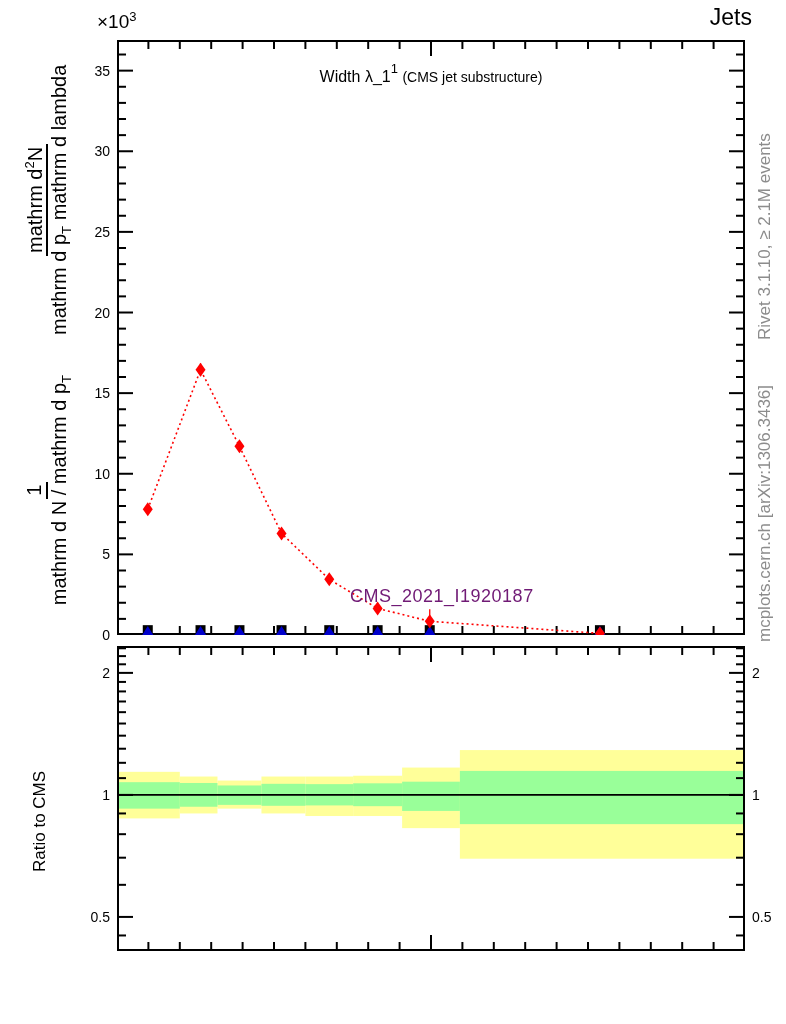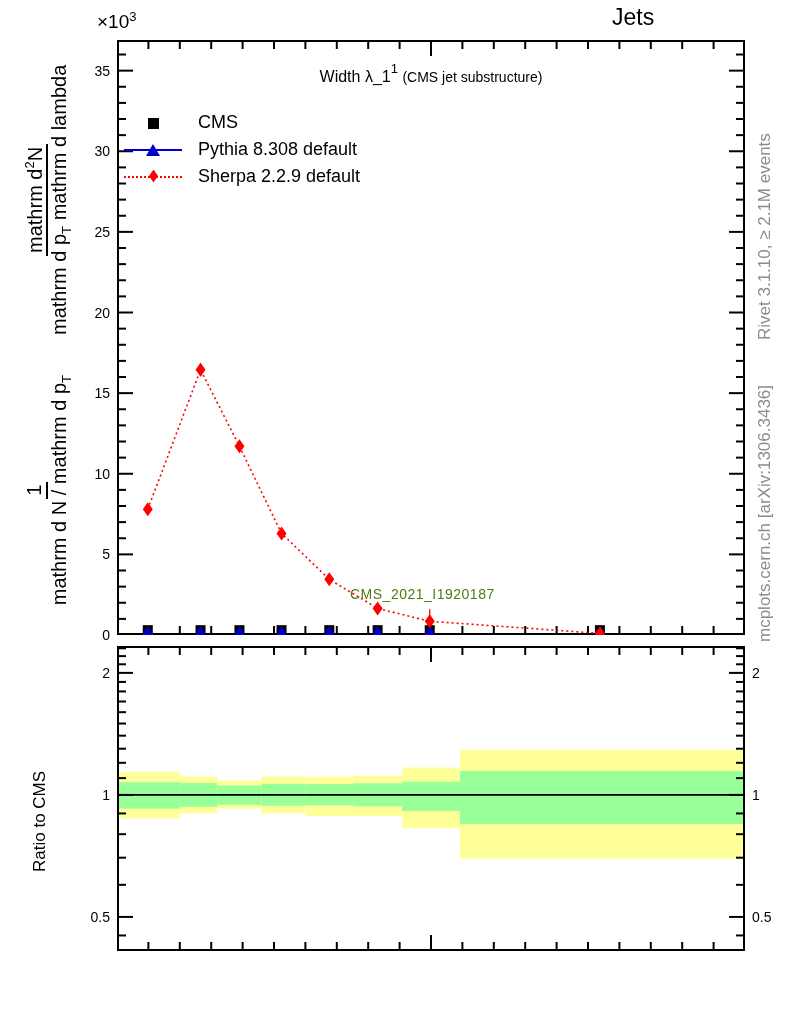--- a/index.html
+++ b/index.html
@@ -27,33 +27,33 @@
   .rot{transform:rotate(-90deg);}
   .ylabel{left:-269px;top:299px;width:610px;height:72px;display:flex;gap:34px;
           justify-content:center;align-items:center;font-size:20px;white-space:nowrap;}
   .frac{display:inline-flex;flex-direction:column;align-items:center;}
   .frac .num{border-bottom:2px solid #000;padding:0 3px;text-align:center;}
   .frac .den{padding:0 3px;text-align:center;}
   .frac sub{font-size:13px;}
   .frac sup{font-size:13px;}
   .sidenote{width:300px;height:20px;font-size:17px;color:#8c8c8c;white-space:nowrap;text-align:left;}
   .ratlab{left:-42px;top:792px;width:140px;height:20px;font-size:17px;white-space:nowrap;}
-  .watermark{left:338px;top:586px;font-size:14px;color:#4d7c0f;letter-spacing:0.5px;}
+  .watermark{left:338px;top:586px;font-size:18px;color:#701a75;letter-spacing:0.5px;}
   .ticklabel{position:absolute;font-size:14px;line-height:24px;white-space:nowrap;}
   .tl-right{text-align:right;}
   .tl-center{text-align:center;}
   .xlabel{left:593px;top:986px;width:140px;text-align:right;font-size:22px;}
 </style>
 </head>
 <body>
 
 <div class="page">
 
   <div class="abs exp" style="left:85px;top:9px;"><span>×10</span><sup>3</sup></div>
-  <div class="abs hdr" style="left:600px;top:4px;width:140px;">Jets</div>
+  <div class="abs hdr" style="left:600px;top:4px;width:140px;text-align:right;">Jets</div>
 
   <svg id="main-svg" class="abs" style="left:105px;top:40px;" width="628" height="595" viewBox="0 0 628 595">
       <line x1="1" y1="595" x2="16" y2="595" stroke="#000" stroke-width="2"></line>
       <line x1="627" y1="595" x2="612" y2="595" stroke="#000" stroke-width="2"></line>
       <line x1="1" y1="578.8753387533875" x2="9" y2="578.8753387533875" stroke="#000" stroke-width="2"></line>
       <line x1="627" y1="578.8753387533875" x2="619" y2="578.8753387533875" stroke="#000" stroke-width="2"></line>
       <line x1="1" y1="562.7506775067751" x2="9" y2="562.7506775067751" stroke="#000" stroke-width="2"></line>
       <line x1="627" y1="562.7506775067751" x2="619" y2="562.7506775067751" stroke="#000" stroke-width="2"></line>
       <line x1="1" y1="546.6260162601626" x2="9" y2="546.6260162601626" stroke="#000" stroke-width="2"></line>
       <line x1="627" y1="546.6260162601626" x2="619" y2="546.6260162601626" stroke="#000" stroke-width="2"></line>
@@ -301,42 +301,20 @@
       <line x1="628.0000000000001" y1="304" x2="628.0000000000001" y2="289" stroke="#000" stroke-width="2"></line>
       <line x1="628.0000000000001" y1="1" x2="628.0000000000001" y2="16" stroke="#000" stroke-width="2"></line>
       <rect x="1" y="1" width="626" height="303" fill="none" stroke="#000" stroke-width="2"></rect>
     </svg>
 
   <div class="abs ptitle">
     <span class="tmain">Width λ_1</span><sup class="tsup">1</sup>
     <span class="tparen">(CMS jet substructure)</span>
   </div>
 
-  <div class="abs legend">
-    <div class="legend-row">
-      <span class="licon">
-          <span class="lmark-sq"></span>
-        </span>
-      <span class="ltext">CMS</span>
-    </div>
-    <div class="legend-row">
-      <span class="licon">
-          <span class="lline" id="pythia-line" style="background: rgb(0, 0, 204);"></span>
-          <span class="lmark-tri" id="pythia-tri" style="border-bottom-color: rgb(0, 0, 204);"></span>
-        </span>
-      <span class="ltext">Pythia 8.308 default</span>
-    </div>
-    <div class="legend-row">
-      <span class="licon">
-          <span class="lline" id="sherpa-line" style="height: 0px; border-top: 2px dotted rgb(255, 0, 0);"></span>
-          <span class="lmark-dia" id="sherpa-dia" style="background: rgb(255, 0, 0);"></span>
-        </span>
-      <span class="ltext">Sherpa 2.2.9 default</span>
-    </div>
-  </div>
 
   <div class="abs watermark">CMS_2021_I1920187</div>
 
   <div class="abs rot ylabel">
     <span class="frac">
       <span class="num">1</span>
       <span class="den"><span>mathrm d N / mathrm d p</span><sub>T</sub></span>
     </span>
     <span class="frac">
       <span class="num"><span>mathrm d</span><sup>2</sup><span>N</span></span>

